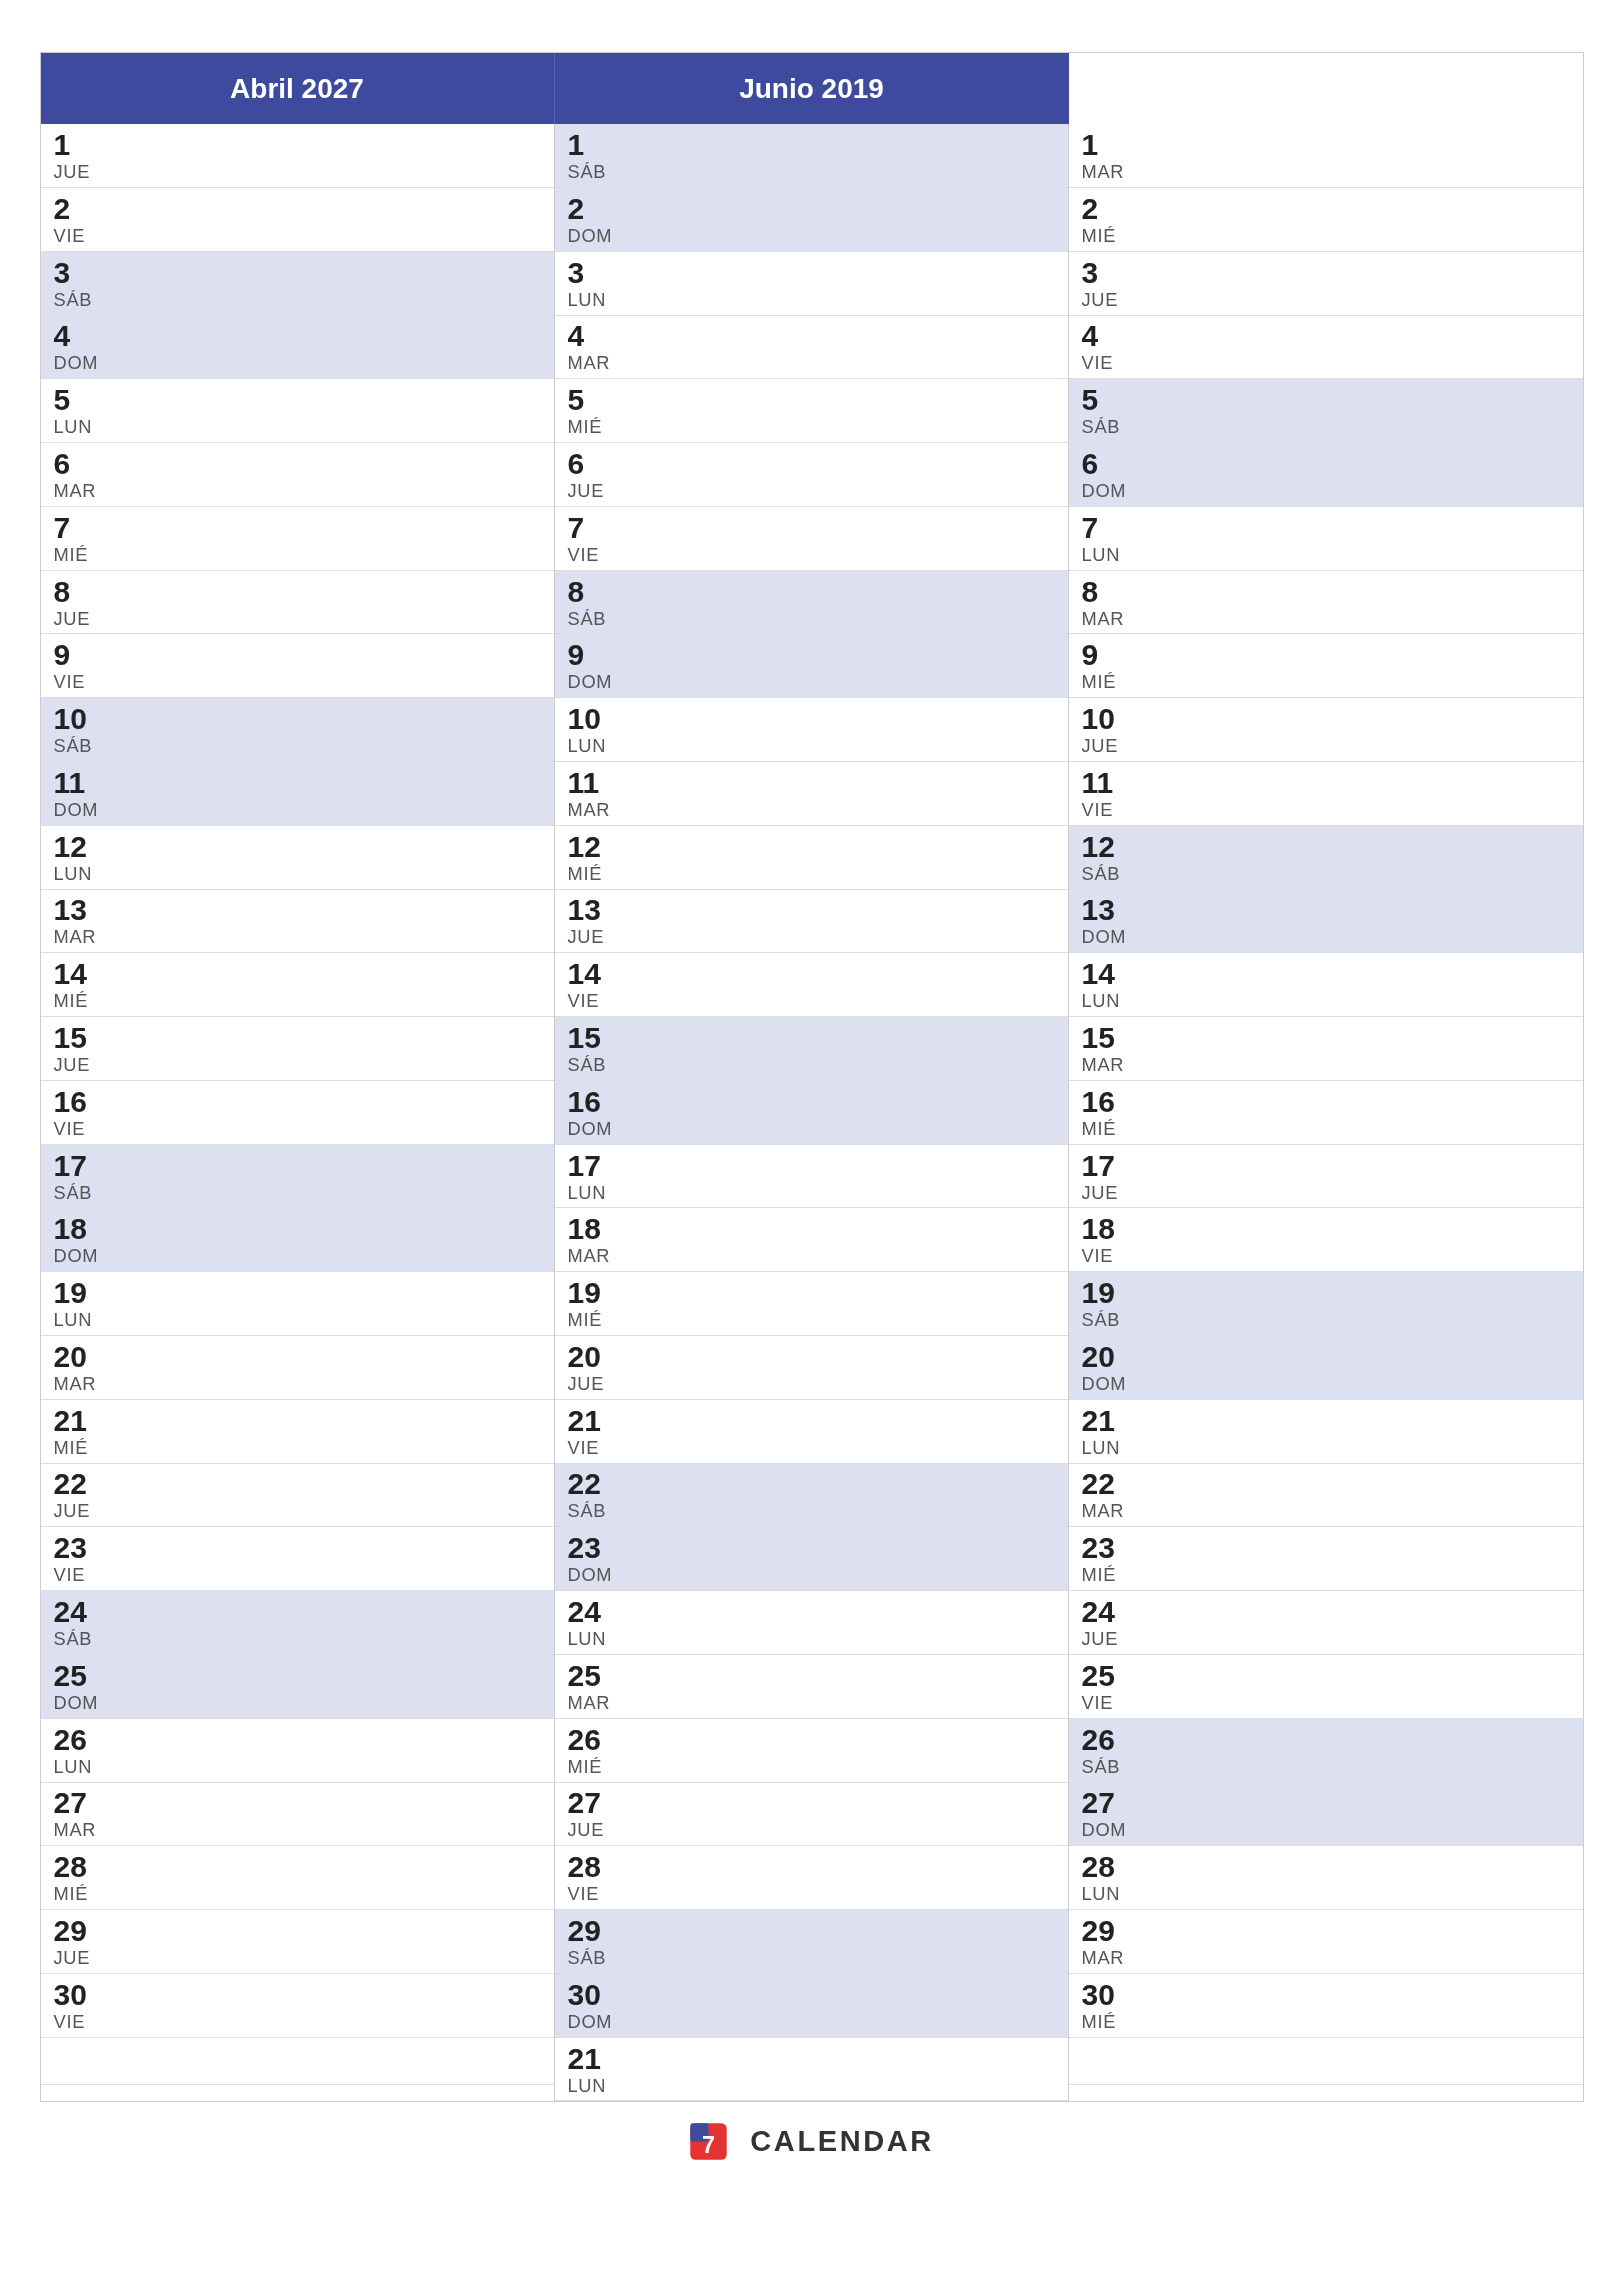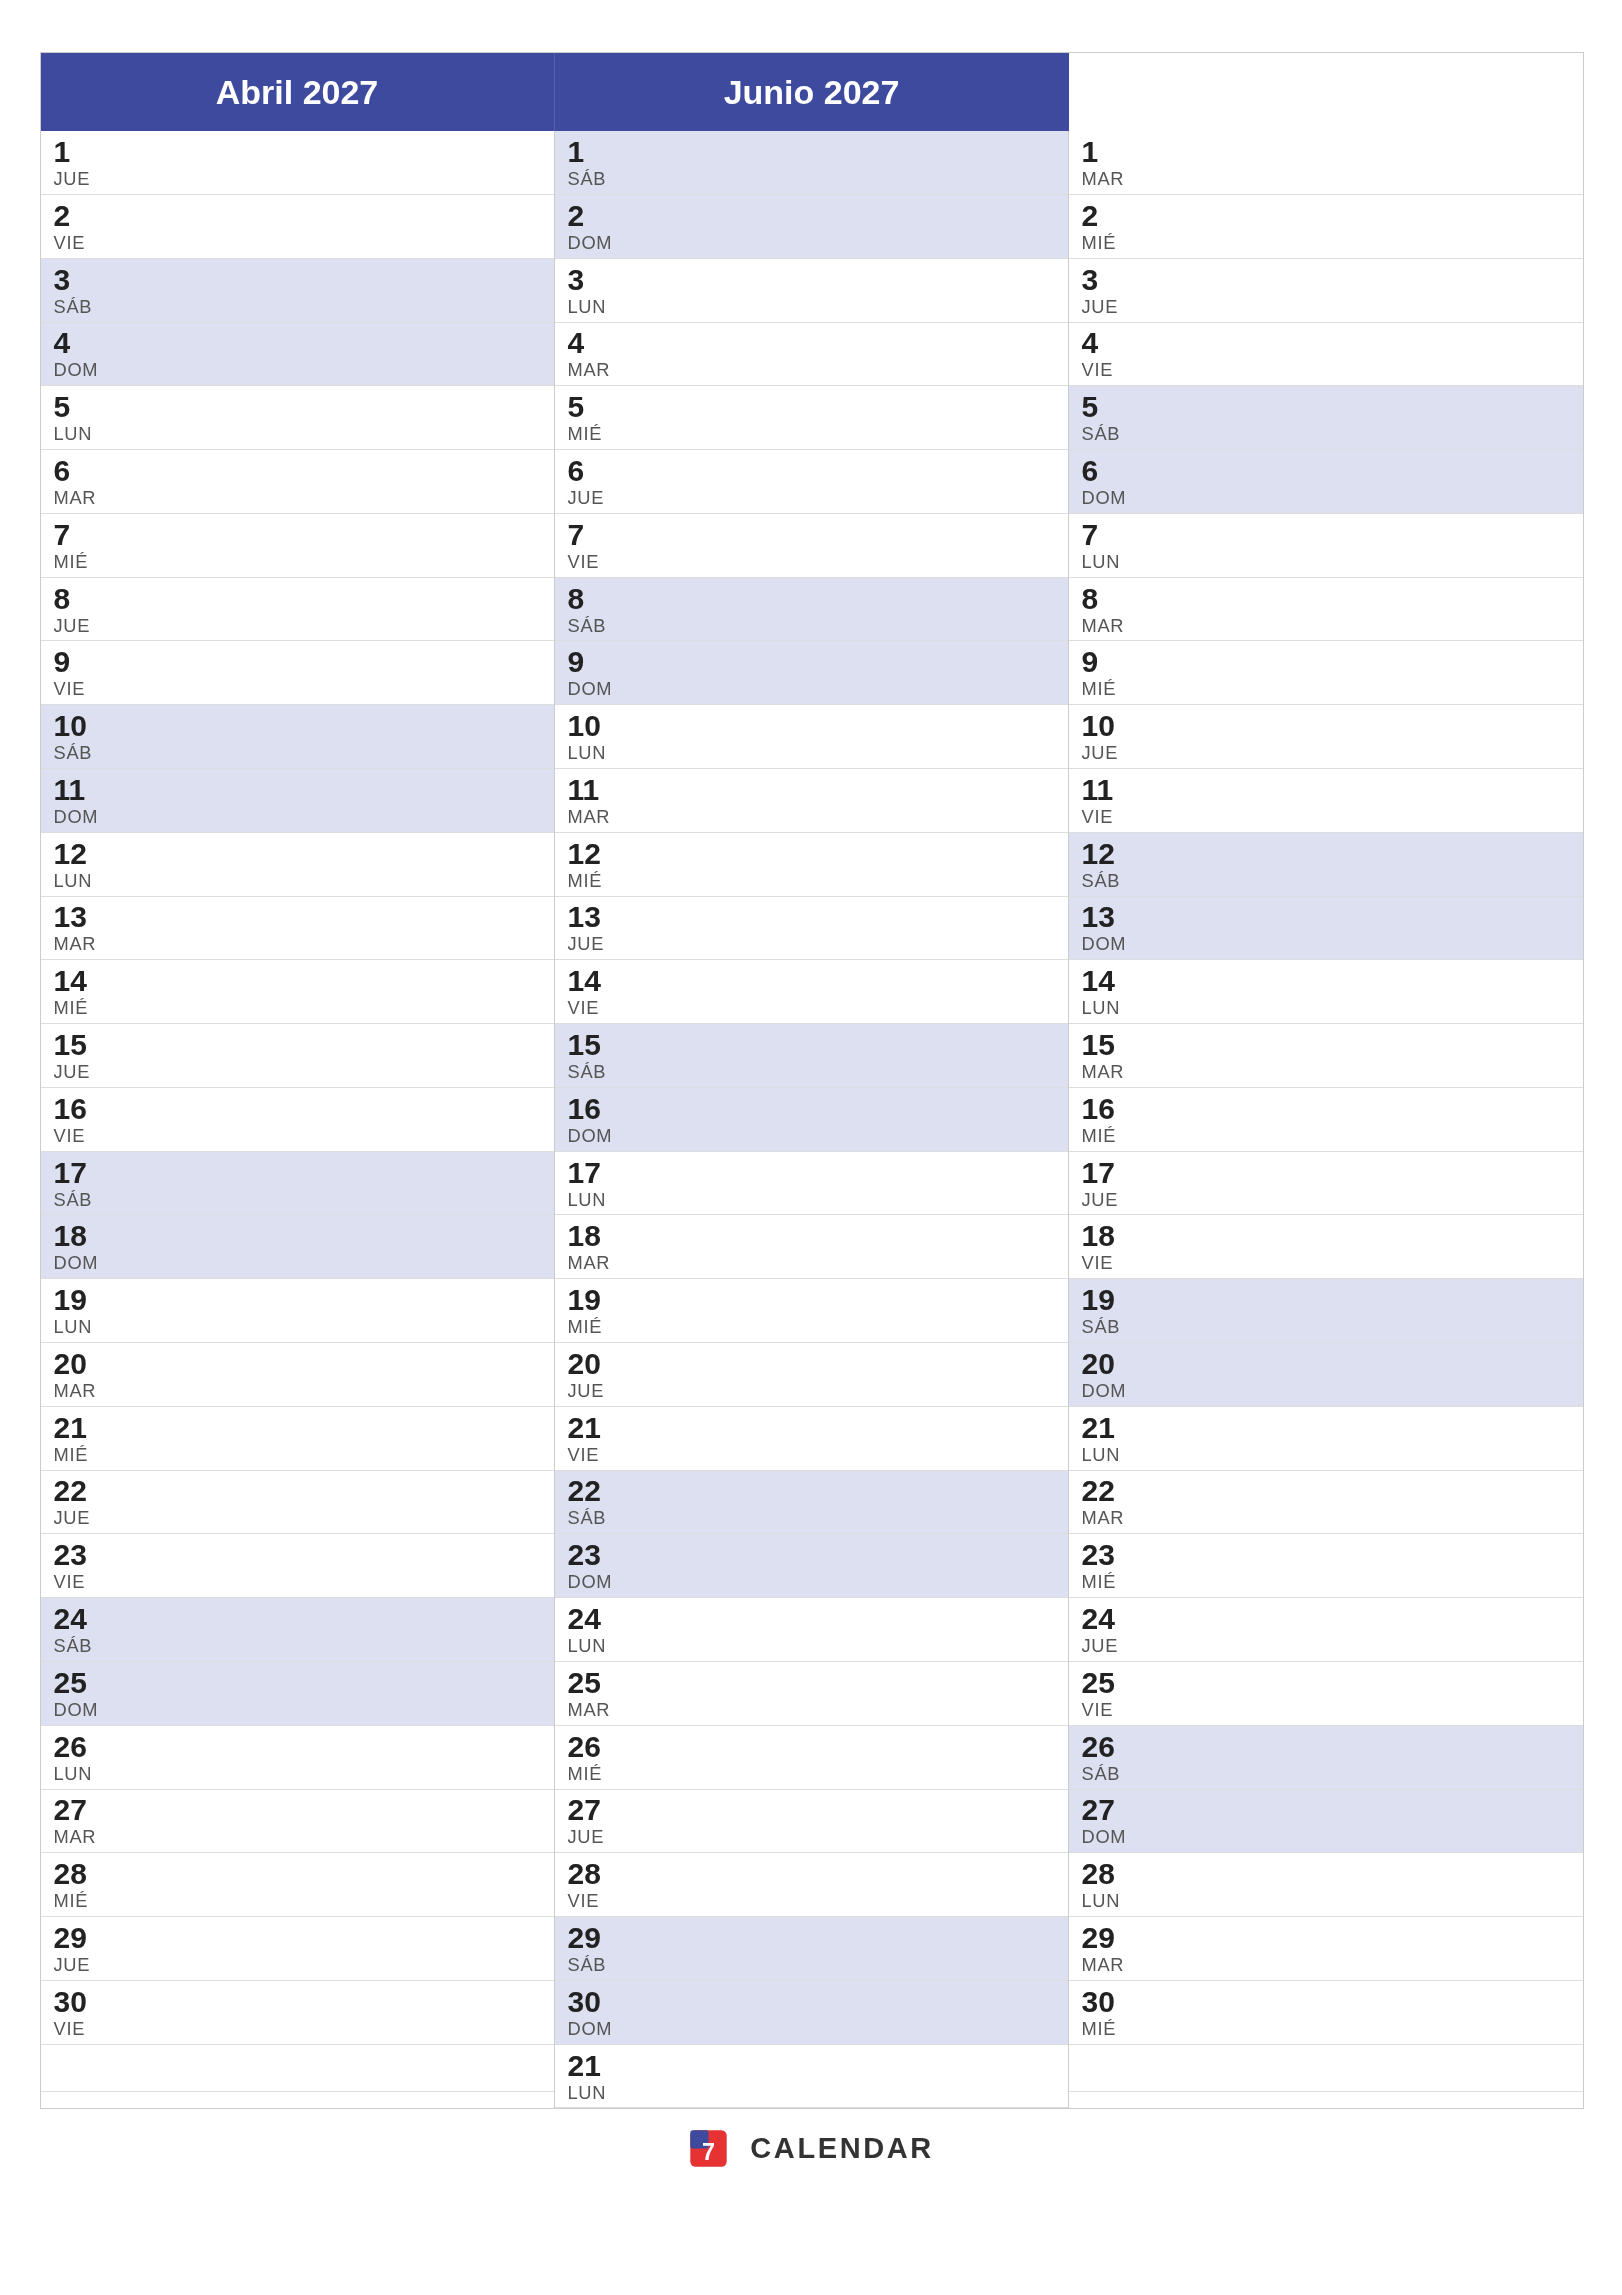--- a/index.html
+++ b/index.html
@@ -19,21 +19,21 @@
       border: 1.3px solid #ccc;
     }
     .calendar-header {
       display: grid;
       grid-template-columns: 1fr 1fr 1fr;
     }
     .month-header {
       background-color: #3d4a9e;
       color: #fff;
       text-align: center;
-      font-size: 34px;
+      font-size: 28px;
       font-weight: bold;
       padding: 19.6px 13px;
       border-right: 0.7px solid #5560b0;
     }
     .month-header:last-child {
       border-right: none;
     }
     .calendar-body {
       display: grid;
       grid-template-columns: 1fr 1fr 1fr;
@@ -95,21 +95,21 @@
       min-height: 47px;
       border-bottom: 0.7px solid #ddd;
     }
   </style>
 </head>
 <body>
 
 <div class="calendar-container">
   <div class="calendar-header">
   <div class="month-header">Abril 2027</div>
-      <div class="month-header">Junio 2027</div>
+      <div class="month-header">Junio 2019</div>
     </div>
   <div class="calendar-body">
   <div class="month-column">
         <div class="day-row">
           <div class="day-number">1</div>
           <div class="day-name">JUE</div>
         </div>
         <div class="day-row">
           <div class="day-number">2</div>
           <div class="day-name">VIE</div>

